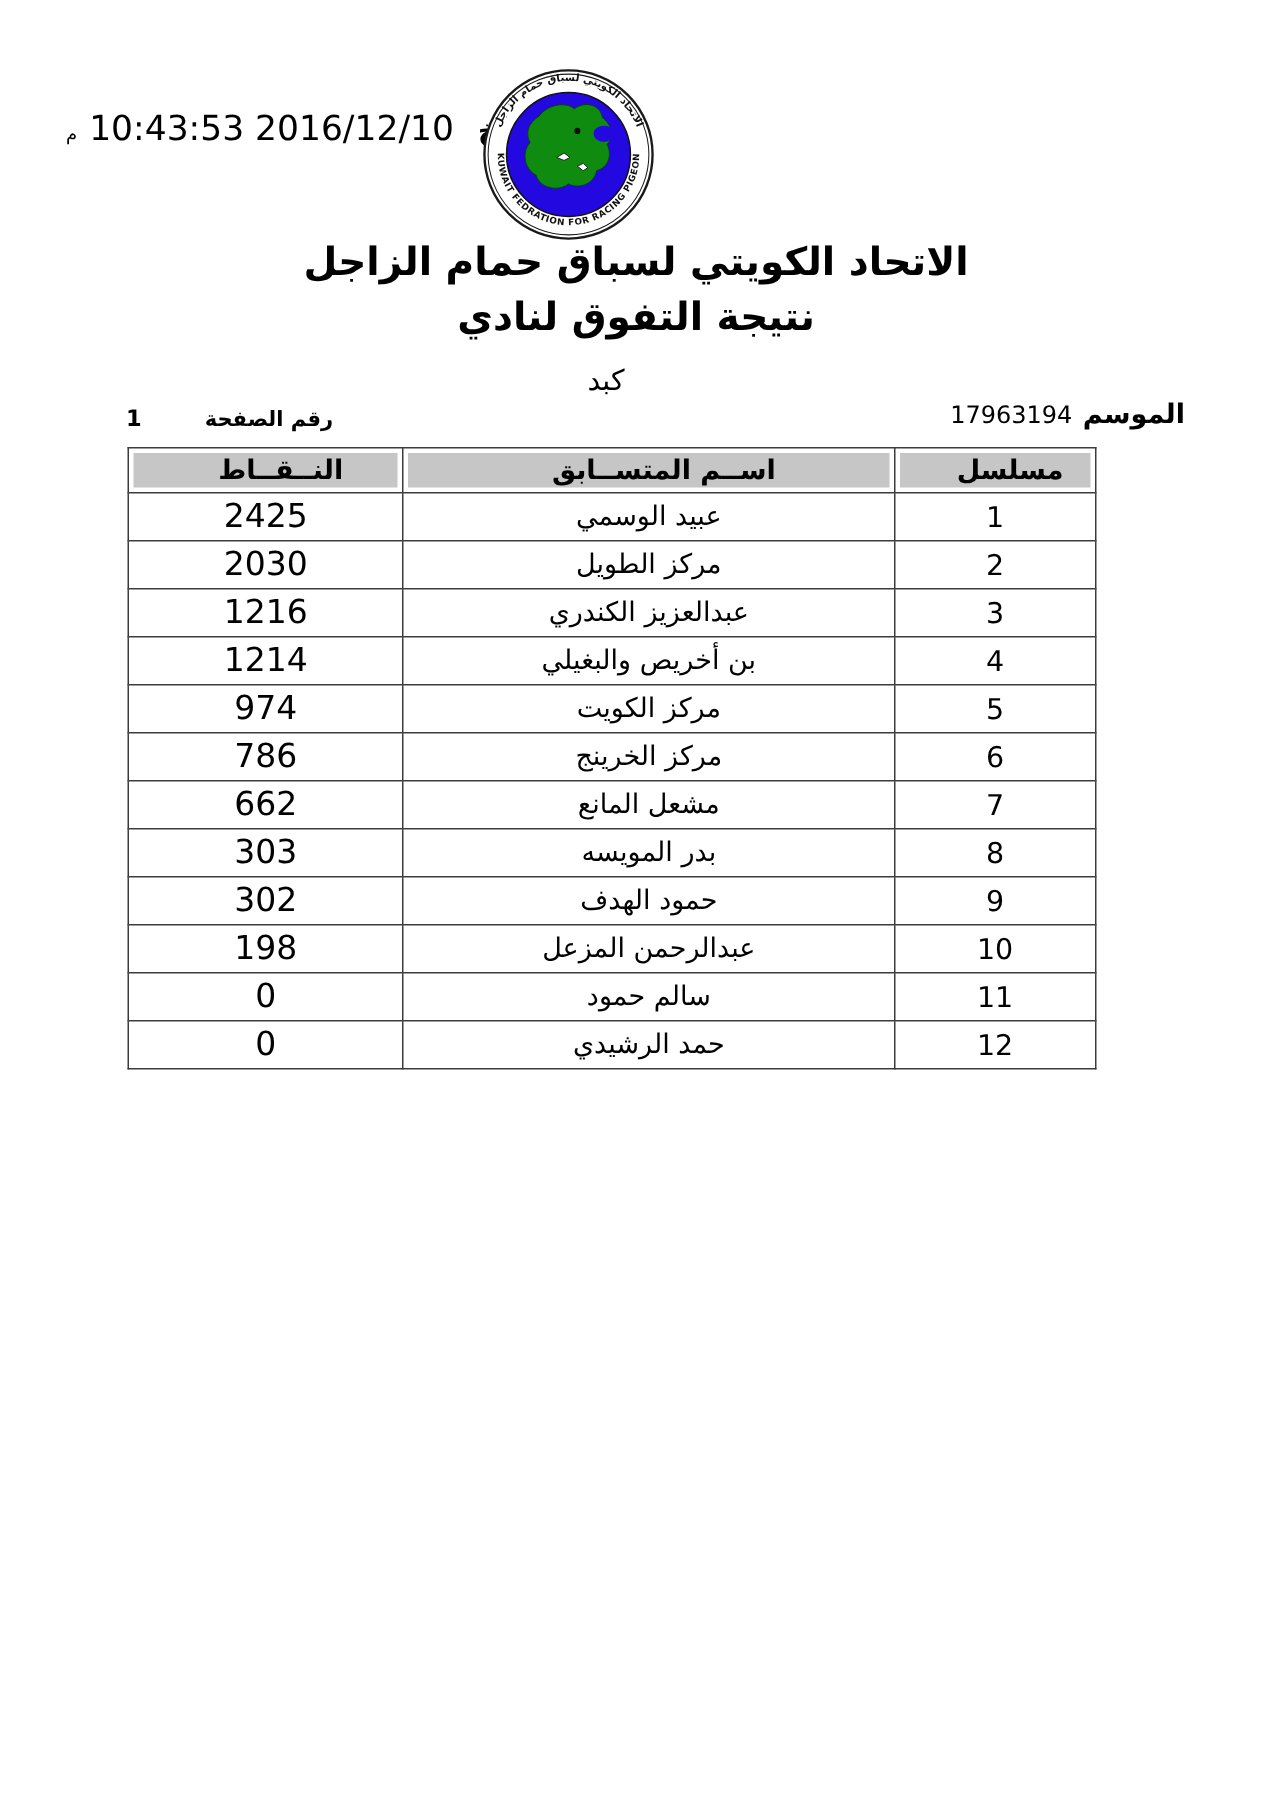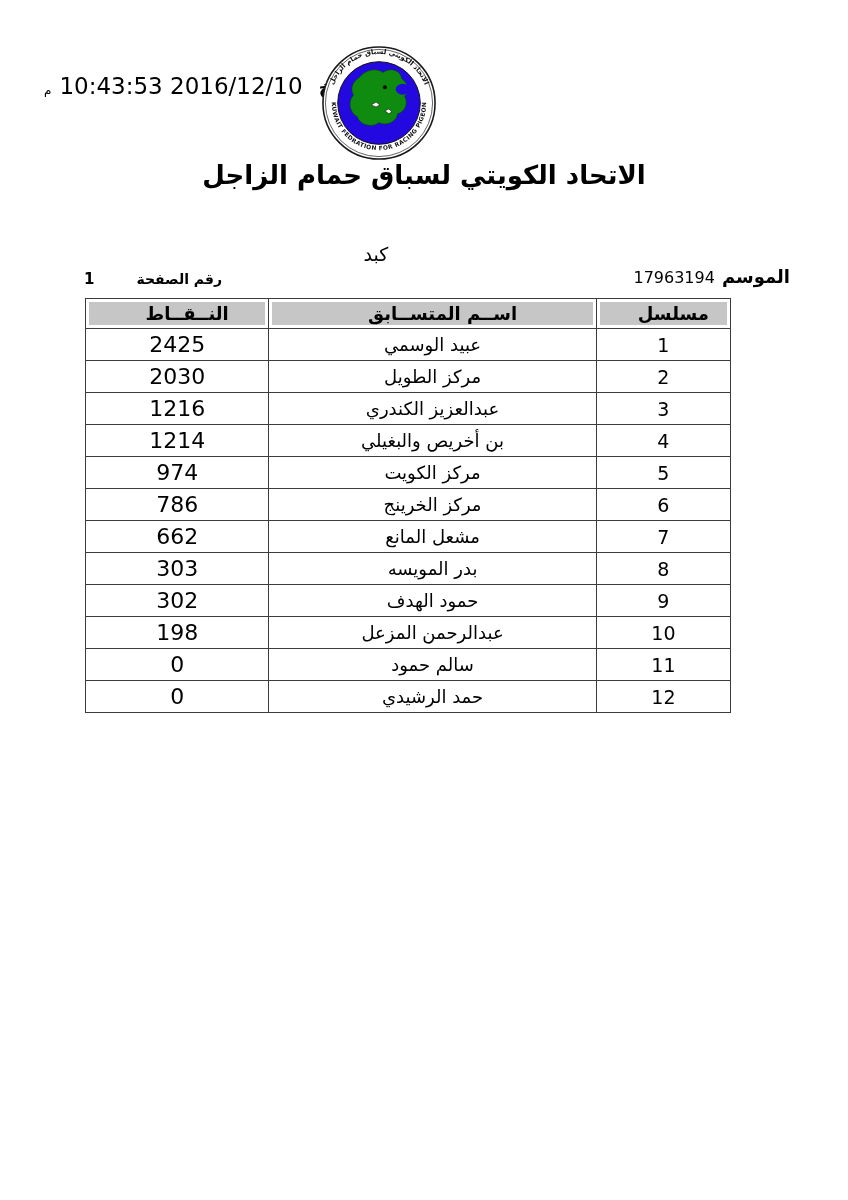--- a/index.html
+++ b/index.html
@@ -13,21 +13,21 @@
   .date-value{font-size:23px;direction:ltr;unicode-bidi:bidi-override;margin-top:37px;}
   .date-label{font-size:18px;font-weight:bold;margin-left:8px;}
   
   .logo{position:absolute;left:320px;top:44px;width:118px;height:118px;}
   
   .title1{position:absolute;left:0;top:160px;width:848px;text-align:center;
           font-size:26px;font-weight:bold;direction:rtl;}
   .title2{position:absolute;left:0;top:197px;width:848px;text-align:center;
           font-size:26px;font-weight:bold;direction:rtl;}
   .club-name{position:absolute;left:0;top:243px;width:752px;text-align:center;
-          font-size:19px;direction:rtl;}
+          font-size:19px;direction:rtl;padding-left:28px;}
   
   .season-line{position:absolute;top:266px;right:58px;display:flex;align-items:baseline;gap:7px;}
   .season-value{font-size:16px;direction:ltr;}
   .season-label{font-size:18px;font-weight:bold;}
   .pagenum-line{position:absolute;top:270px;left:84px;display:flex;align-items:baseline;gap:42px;}
   .page-number{font-size:15px;font-weight:bold;}
   .page-label{font-size:14px;font-weight:bold;}
   
   .results-table{
     position:absolute;left:85px;top:298px;width:646px;
@@ -79,20 +79,21 @@
       <text font-size="7" font-weight="bold" fill="#101010" font-family="DejaVu Sans, sans-serif">
         <textPath href="#arcTop" startOffset="50%" text-anchor="middle">الاتحاد الكويتي لسباق حمام الزاجل</textPath>
       </text>
       <text font-size="6" font-weight="bold" fill="#101010" letter-spacing="0.4" font-family="DejaVu Sans, sans-serif">
         <textPath href="#arcBottom" startOffset="50%" text-anchor="middle">KUWAIT FEDRATION FOR RACING PIGEON</textPath>
       </text>
     </svg>
   </div>
 
   <div class="title1">الاتحاد الكويتي لسباق حمام الزاجل</div>
+  <div class="title2">نتيجة التفوق لنادي</div>
   <div class="club-name">كبد</div>
 
   <div class="season-line">
     <span class="season-value">17963194</span>
     <span class="season-label">الموسم</span>
   </div>
   <div class="pagenum-line">
     <span class="page-number">1</span>
     <span class="page-label">رقم الصفحة</span>
   </div>

